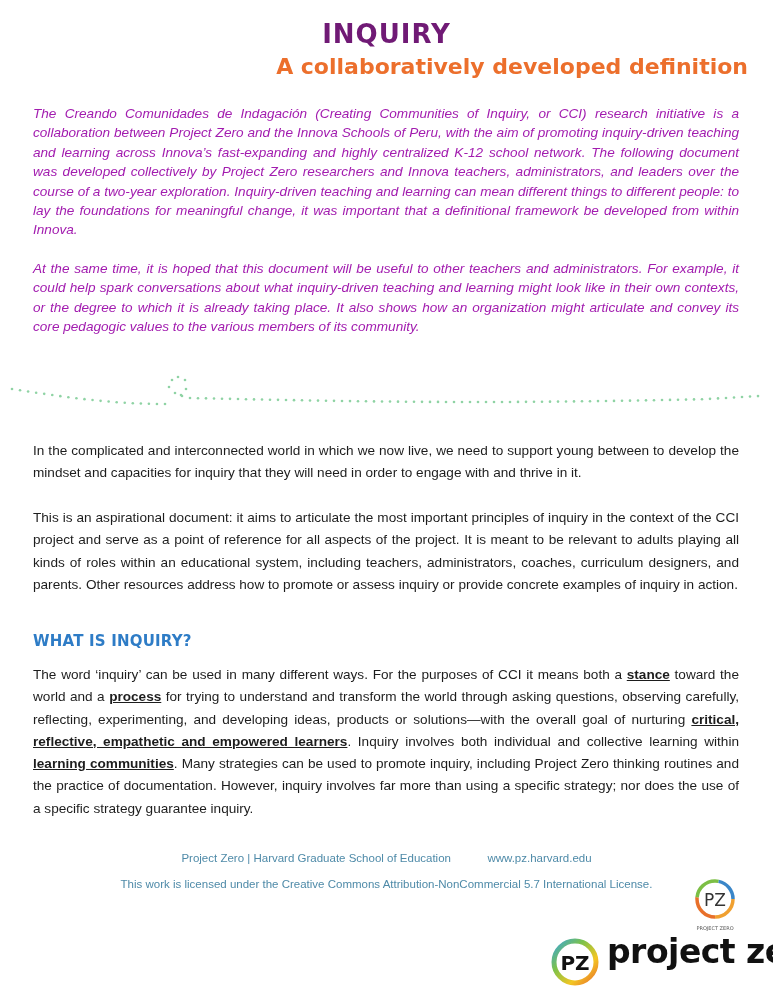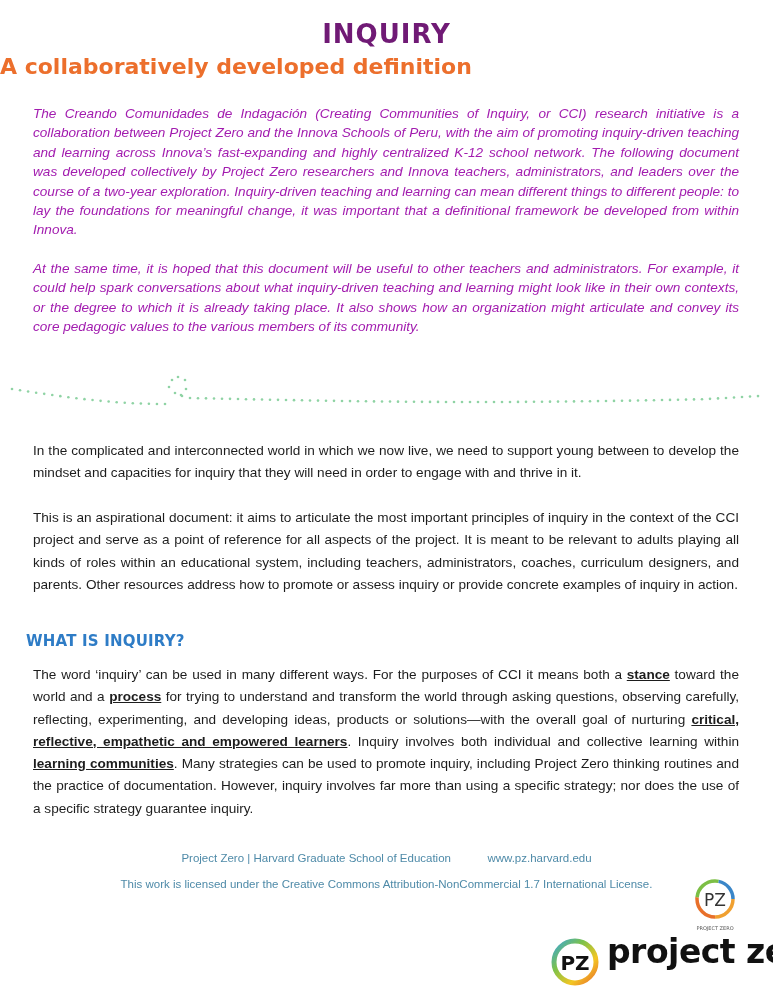--- a/index.html
+++ b/index.html
@@ -1,21 +1,21 @@
 <!DOCTYPE html>
 <html><head>
 <meta charset="utf-8">
 <style>
   html, body { margin: 0; padding: 0; background: #ffffff; }
   body { width: 773px; height: 1000px; position: relative; overflow: hidden; font-family: "Liberation Sans", sans-serif; color: #222222; }
   .title { position: absolute; top: 18px; left: 0; width: 773px; text-align: center; color: #701a75; font-family: "DejaVu Sans", sans-serif; font-weight: bold; font-size: 26px; letter-spacing: 1px; line-height: 32px; }
-  .subtitle { position: absolute; top: 52px; left: 0; width: 748px; text-align: left; color: #ec6f2c; font-family: "DejaVu Sans", sans-serif; font-weight: bold; font-size: 22px; line-height: 30px; }
+  .subtitle { position: absolute; top: 52px; left: 0; width: 748px; text-align: right; color: #ec6f2c; font-family: "DejaVu Sans", sans-serif; font-weight: bold; font-size: 22px; line-height: 30px; }
   .intro { position: absolute; left: 33px; width: 706px; font-size: 13.6px; line-height: 19.4px; text-align: justify; font-style: italic; color: #a21caf; }
   .body-p { position: absolute; left: 33px; width: 706px; font-size: 13.6px; line-height: 22.3px; text-align: justify; color: #1d1d1d; }
-  .heading { position: absolute; left: 26px; top: 632px; color: #2e7cc6; font-family: "DejaVu Sans", sans-serif; font-weight: bold; font-size: 15px; letter-spacing: 0.2px; }
+  .heading { position: absolute; left: 33px; top: 632px; color: #2e7cc6; font-family: "DejaVu Sans", sans-serif; font-weight: bold; font-size: 15px; letter-spacing: 0.2px; }
   .divider { position: absolute; left: 0; top: 365px; width: 773px; height: 45px; }
   .footer-line { position: absolute; left: 0; width: 773px; text-align: center; color: #4e8aa8; font-size: 11.5px; }
   .pz-small { position: absolute; left: 692px; top: 878px; width: 46px; height: 56px; }
   .pz-large { position: absolute; left: 550px; top: 937px; width: 223px; height: 50px; }
   .pz-large-text { position: absolute; left: 607px; top: 932px; font-family: "DejaVu Sans", sans-serif; font-weight: bold; font-size: 33px; color: #111; letter-spacing: -0.5px; white-space: nowrap; }
   b { font-weight: bold; text-decoration: underline; }
 </style>
 </head>
 <body>
 
@@ -130,21 +130,21 @@
     </g>
 </svg>
 
 <p class="body-p" style="top:440px;margin:0;">In the complicated and interconnected world in which we now live, we need to support young between to develop the mindset and capacities for inquiry that they will need in order to engage with and thrive in it.</p>
 <p class="body-p" style="top:507px;margin:0;">This is an aspirational document: it aims to articulate the most important principles of inquiry in the context of the CCI project and serve as a point of reference for all aspects of the project. It is meant to be relevant to adults playing all kinds of roles within an educational system, including teachers, administrators, coaches, curriculum designers, and parents. Other resources address how to promote or assess inquiry or provide concrete examples of inquiry in action.</p>
 
 <div class="heading">WHAT IS INQUIRY?</div>
 
 <p class="body-p" style="top:664px;margin:0;"><span>The word ‘inquiry’ can be used in many different ways. For the purposes of CCI it means both a </span><b>stance</b><span> toward the world and a </span><b>process</b><span> for trying to understand and transform the world through asking questions, observing carefully, reflecting, experimenting, and developing ideas, products or solutions—with the overall goal of nurturing </span><b>critical, reflective, empathetic and empowered learners</b><span>. Inquiry involves both individual and collective learning within </span><b>learning communities</b><span>. Many strategies can be used to promote inquiry, including Project Zero thinking routines and the practice of documentation. However, inquiry involves far more than using a specific strategy; nor does the use of a specific strategy guarantee inquiry.</span></p>
 
-<div class="footer-line" style="top:878px;">This work is licensed under the Creative Commons Attribution-NonCommercial 1.7 International License.</div>
+<div class="footer-line" style="top:878px;">This work is licensed under the Creative Commons Attribution-NonCommercial 5.7 International License.</div>
 <div class="footer-line" style="top:852px;">
   <span>Project Zero | Harvard Graduate School of Education</span>
   <span style="display:inline-block;width:30px;"></span>
   <span>www.pz.harvard.edu</span>
 </div>
 
 <svg class="pz-small" viewBox="0 0 46 56">
   <circle cx="23" cy="21" r="18" fill="none" stroke="#f0a030" stroke-width="3.5" stroke-dasharray="28 200" stroke-dashoffset="0"></circle>
   <circle cx="23" cy="21" r="18" fill="none" stroke="#e8702a" stroke-width="3.5" stroke-dasharray="0 28 30 200"></circle>
   <circle cx="23" cy="21" r="18" fill="none" stroke="#7cbf45" stroke-width="3.5" stroke-dasharray="0 58 30 200"></circle>

